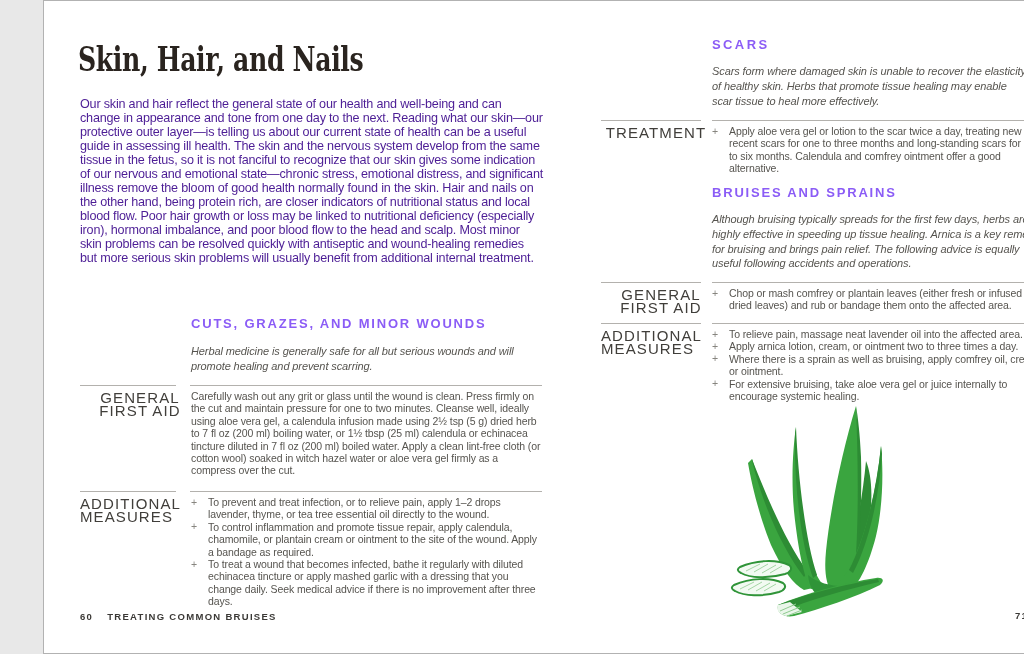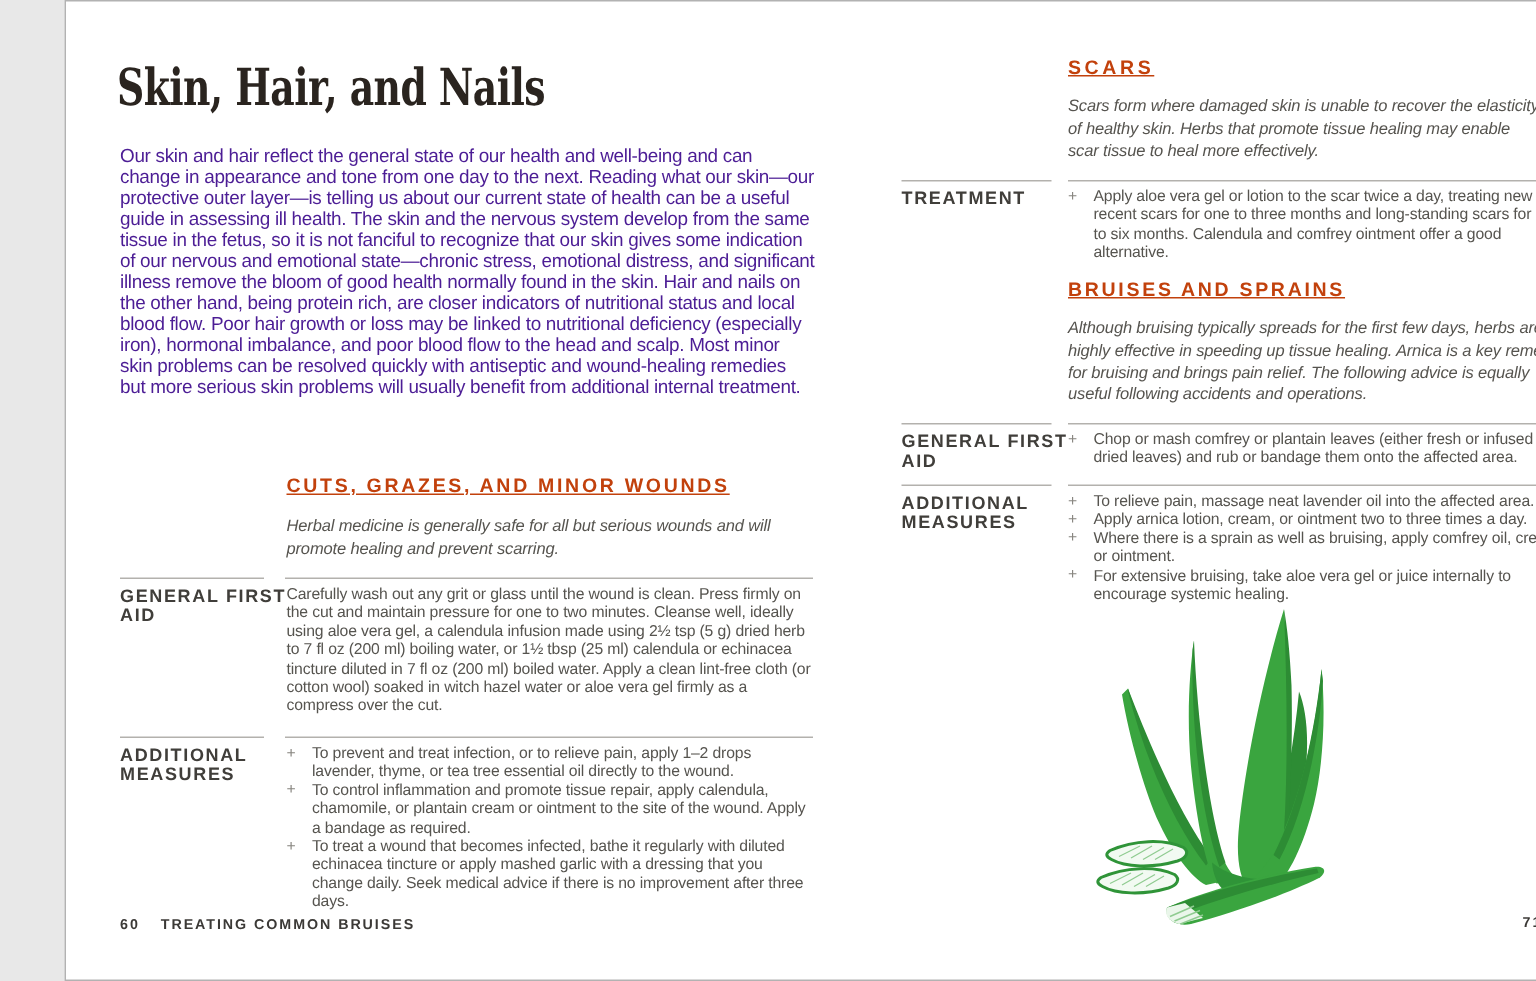--- a/index.html
+++ b/index.html
@@ -12,28 +12,28 @@
   .abs{position:absolute;}
   .title{
     font-family:"DejaVu Serif", serif;font-weight:700;font-size:34px;
     color:#2a241f;letter-spacing:-0.5px;transform:scaleX(0.74);transform-origin:left top;
     white-space:nowrap;
   }
   .intro{
     font-size:12.6px;line-height:14px;color:#4c1d95;letter-spacing:-0.2px;
   }
   .sec-head{
-    font-size:13px;font-weight:700;color:#c2410c;letter-spacing:1.8px;white-space:nowrap;text-decoration:underline;
+    font-size:13px;font-weight:700;color:#8b5cf6;letter-spacing:1.8px;white-space:nowrap;
   }
   .sec-intro{
     font-size:11px;line-height:14.8px;color:#56544f;letter-spacing:-0.1px;font-style:italic;
   }
   .rule{height:1px;background:#b3b1ad;}
   .label{
-    font-size:12px;font-weight:700;color:#403e3a;letter-spacing:1.1px;line-height:13px;
+    font-size:15px;font-weight:400;color:#403e3a;letter-spacing:1.1px;line-height:13px;text-align:center;
   }
   .colbody{
     font-size:10.5px;line-height:12.4px;color:#56544f;letter-spacing:-0.1px;
   }
   .bullet{position:relative;padding-left:17px;}
   .plus{position:absolute;left:0;top:-0.5px;color:#87857f;}
   .footer{
     font-size:9.5px;font-weight:700;color:#3b3936;letter-spacing:1.3px;white-space:nowrap;
   }
   .pagenum-sep{display:inline-block;width:14px;}

